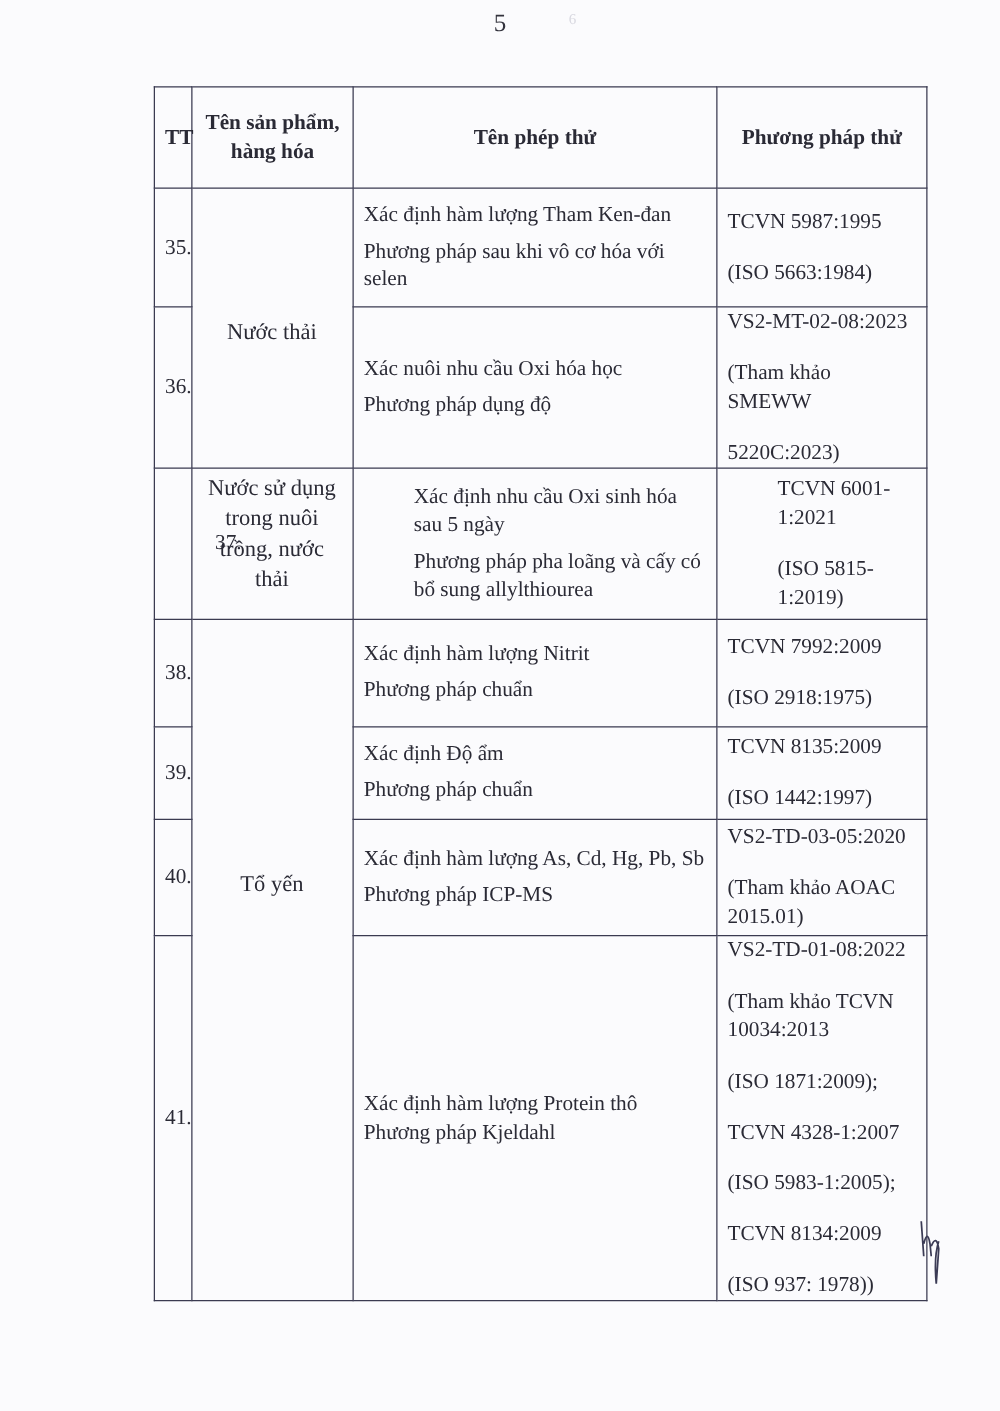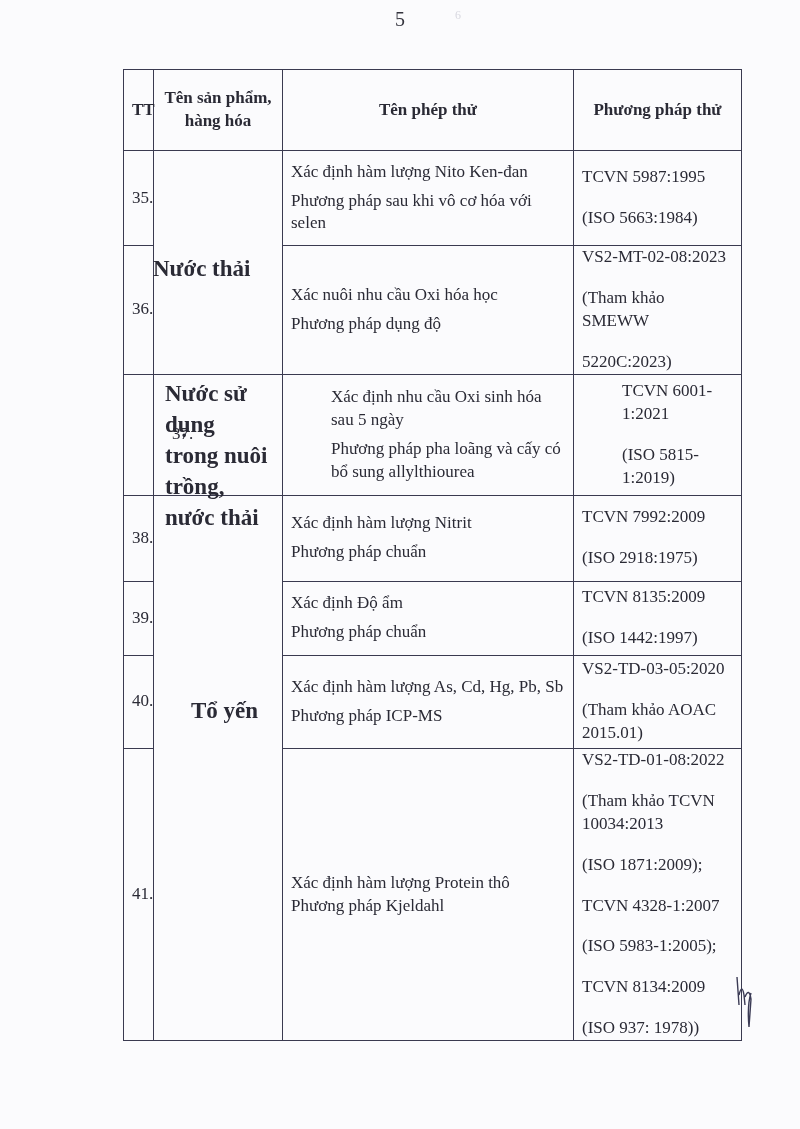--- a/index.html
+++ b/index.html
@@ -36,22 +36,22 @@
   td.test p + p { margin-top: 6px; }
   td.method p + p { margin-top: 18px; }
   tr.r35 td { height: 94px; }
   tr.r36 td { height: 121px; }
   tr.r37 td { height: 120px; padding-left: 48px; }
   tr.r38 td { height: 85px; }
   tr.r39 td { height: 73px; }
   tr.r40 td { height: 92px; }
   tr.r41 td { height: 235px; }
   .prod-cell {
-    position: absolute; font-size: 23px; line-height: 1.35;
-    width: 129px; left: 153px; font-weight: bold;
+    position: absolute; text-align: center; font-size: 18px; line-height: 1.35;
+    width: 129px; left: 153px;
   }
   .signature {
     position: absolute; left: 733px; top: 975px; width: 24px; height: 55px;
   }
 </style>
 </head>
 <body>
 
 <div class="page-number">5</div>
 <div class="faint-6">6</div>
@@ -69,21 +69,21 @@
       <th>Tên sản phẩm, hàng hóa</th>
       <th>Tên phép thử</th>
       <th>Phương pháp thử</th>
     </tr>
   </thead>
   <tbody>
     <tr class="r35">
       <td class="tt">35.</td>
       <td class="prod" rowspan="2"></td>
       <td class="test">
-        <p>Xác định hàm lượng Nito Ken-đan</p>
+        <p>Xác định hàm lượng Tham Ken-đan</p>
         <p>Phương pháp sau khi vô cơ hóa với selen</p>
       </td>
       <td class="method">
         <p>TCVN 5987:1995</p>
         <p>(ISO 5663:1984)</p>
       </td>
     </tr>
     <tr class="r36">
       <td class="tt">36.</td>
       <td class="test">
@@ -156,17 +156,17 @@
         <p>(ISO 5983-1:2005);</p>
         <p>TCVN 8134:2009</p>
         <p>(ISO 937: 1978))</p>
       </td>
     </tr>
   </tbody>
 </table>
 
 <div class="prod-cell" style="top:253px;">Nước thải</div>
 <div class="prod-cell" style="top:378px; padding:0 12px; box-sizing:border-box;">Nước sử dụng trong nuôi trồng, nước thải</div>
-<div class="prod-cell" style="top:695px;padding-left:38px;">Tổ yến</div>
+<div class="prod-cell" style="top:695px;">Tổ yến</div>
 
 <svg class="signature" viewBox="0 0 24 55">
   <path d="M4 2 L6 30 M6 20 Q9 8 11 20 L12 30 M12 22 Q16 12 18 24 L16 52 Q14 30 18 18" fill="none" stroke="#3b3b55" stroke-width="1.4"></path>
 </svg>
 
 </body></html>

